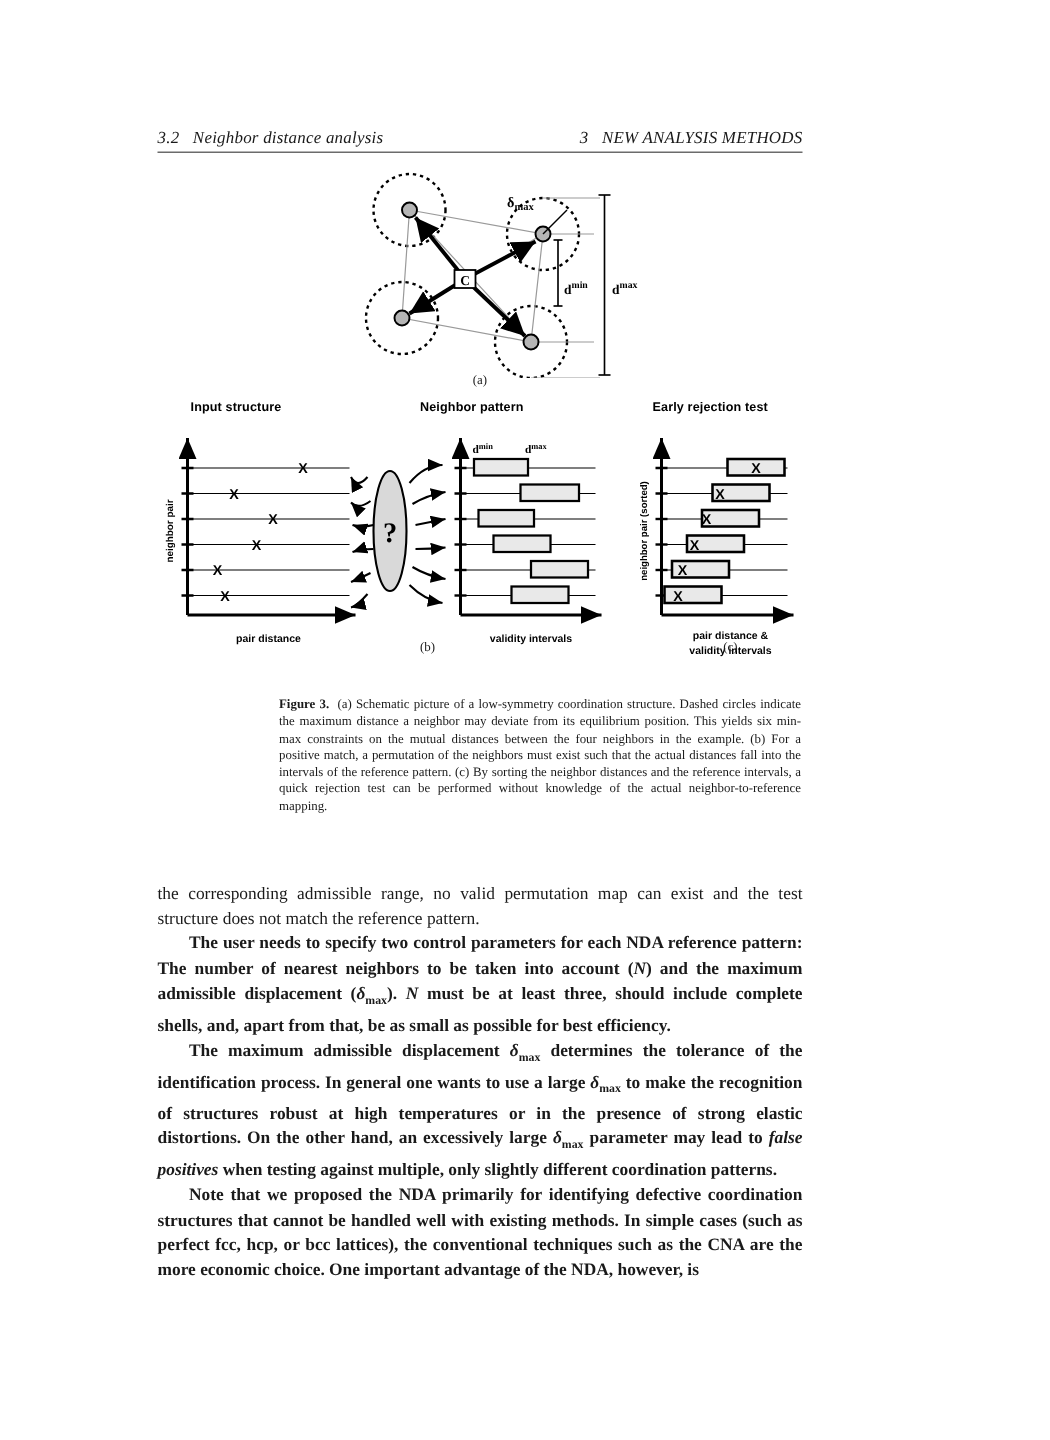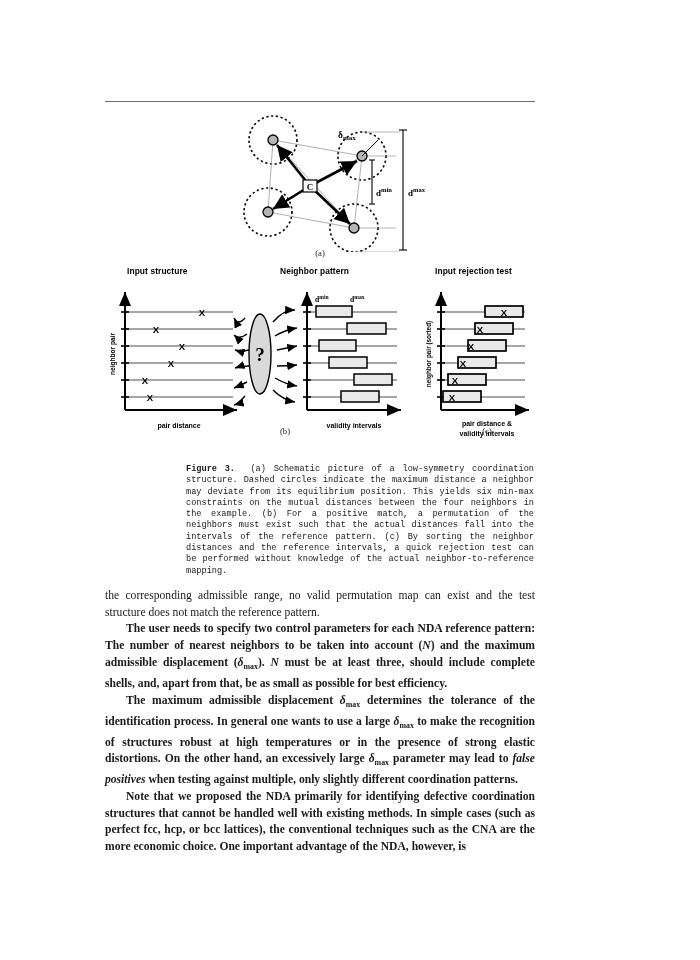--- a/index.html
+++ b/index.html
@@ -37,21 +37,21 @@
   .panels-bc{position:relative;width:430px;height:170px;margin-top:6px;}
   .ptitle{
     position:absolute;font-family:"Liberation Sans",sans-serif;
     font-weight:bold;font-size:8.4px;color:#000;letter-spacing:.1px;
   }
 
   
   .caption{
     position:absolute;left:186px;top:464px;width:348px;
     font-size:8.6px;line-height:11.3px;text-align:justify;
-    font-family:Liberation Mono, monospace;
+    font-family:Liberation Serif, serif;
   }
   .caption b{font-weight:bold;}
 
   
   .body{
     position:absolute;left:105px;top:588px;width:430px;
     font-size:11.6px;line-height:16.7px;text-align:justify;
     font-family:"Liberation Serif",serif;
   }
   .body p{margin:0;}
@@ -61,20 +61,30 @@
   .pageno{
     position:absolute;left:0;top:838px;width:700px;text-align:center;
     font-size:11.2px;font-family:"Liberation Serif",serif;
   }
 </style>
 </head>
 <body>
 
 <div class="page">
 
+  <div class="runhead">
+    <div class="rh-left">
+      <span>3.2</span>
+      <span>Neighbor distance analysis</span>
+    </div>
+    <div class="rh-right">
+      <span>3</span>
+      <span>NEW ANALYSIS METHODS</span>
+    </div>
+  </div>
   <div class="rule"></div>
 
   <div class="figure">
 
     <div class="panel-a">
       <svg width="190" height="140" viewBox="0 0 190 140">
 
         <g fill="none" stroke="#000" stroke-width="1.6" stroke-dasharray="2.2,2.6">
           <circle cx="33" cy="28" r="24"></circle>
           <circle cx="122" cy="44" r="24"></circle>
@@ -136,21 +146,21 @@
         <text x="98" y="26" font-family="Liberation Serif, serif" font-size="9.5" font-weight="bold">δ<tspan font-size="7" dy="2">max</tspan></text>
         <text x="136" y="84" font-family="Liberation Serif, serif" font-size="9" font-weight="bold">d<tspan font-size="6.5" dy="-4">min</tspan></text>
         <text x="168" y="84" font-family="Liberation Serif, serif" font-size="9" font-weight="bold">d<tspan font-size="6.5" dy="-4">max</tspan></text>
       </svg>
       <div class="sublabel" style="position:absolute;left:0;top:138px;width:430px;">(a)</div>
     </div>
 
     <div class="panels-bc">
       <div class="ptitle" style="left:22px;top:0;">Input structure</div>
       <div class="ptitle" style="left:175px;top:0;">Neighbor pattern</div>
-      <div class="ptitle" style="left:330px;top:0;">Input rejection test</div>
+      <div class="ptitle" style="left:330px;top:0;">Early rejection test</div>
 
       <svg width="430" height="162" viewBox="0 0 430 162" style="position:absolute;left:0;top:12px;">
         <defs>
           <marker id="av" markerWidth="8" markerHeight="8" refX="7" refY="3" orient="auto">
             <path d="M0,0 L7,3 L0,6 z" fill="#000"></path>
           </marker>
           <marker id="ac" markerWidth="8" markerHeight="8" refX="7" refY="3" orient="auto">
             <path d="M0,0 L7,3 L0,6 z" fill="#000"></path>
           </marker>
         </defs>

